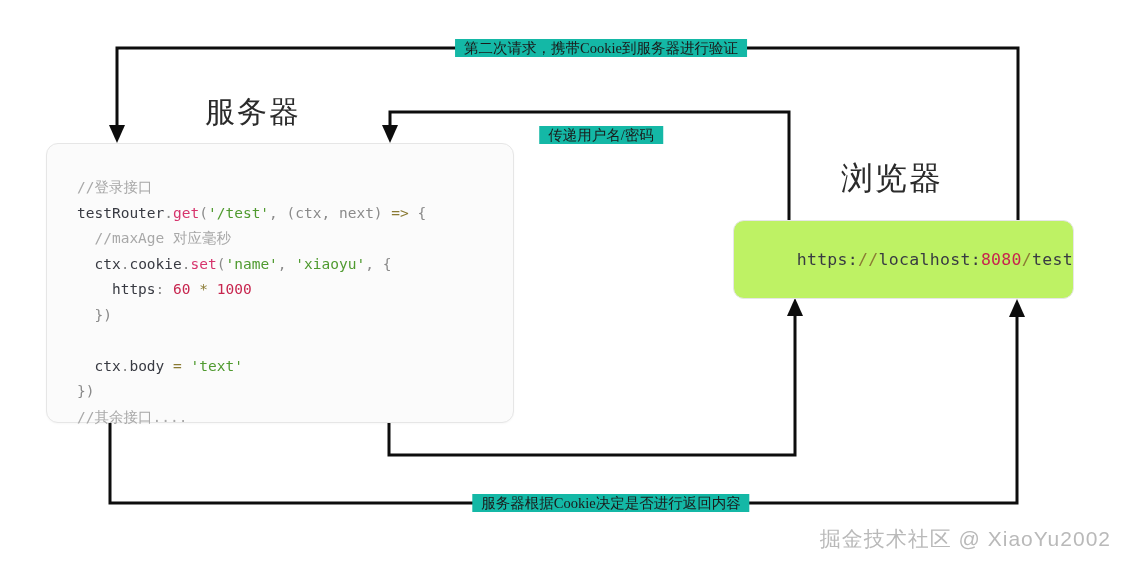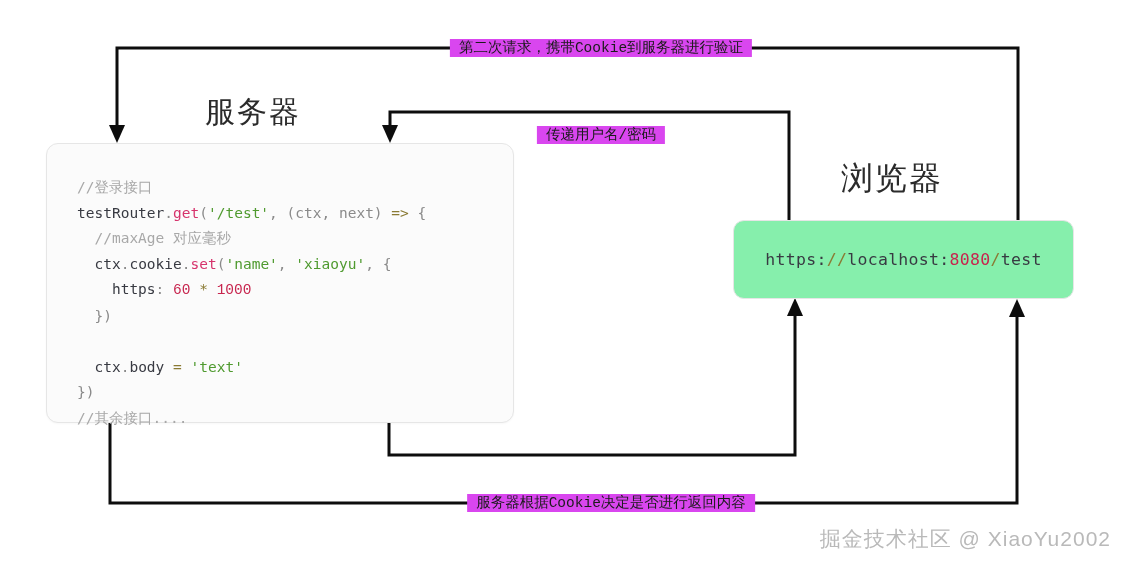--- a/index.html
+++ b/index.html
@@ -57,40 +57,40 @@
     top: 31px;
     font-family: "DejaVu Sans Mono", "Liberation Mono", monospace;
     font-size: 14.5px;
     line-height: 25.5px;
     white-space: pre;
     color: #383a42;
   }
   .cm { color: #a8a8a8; }        
   .fn { color: #d6336c; }        
   .str { color: #4f9a2f; }       
-  .num { color: #c7254e; font-family: Liberation Mono, monospace; }       
+  .num { color: #c7254e; }       
   .op  { color: #8a7a33; }       
   .pn  { color: #8a8a8a; }       
   .id  { color: #383a42; }       
   .key { color: #383a42; }       
 
   
   #url-box {
     position: absolute;
     left: 733px;
     top: 220px;
     width: 341px;
     height: 79px;
-    background: #86efac;
+    background: #bef264;
     border: 1px solid #e6e6e6;
     border-radius: 11px;
     box-sizing: border-box;
     display: flex;
     align-items: center;
-    justify-content: center;
+    justify-content: flex-end;
   }
   #url-text {
     font-family: "DejaVu Sans Mono", "Liberation Mono", monospace;
     font-size: 16.5px;
     color: #383a42;
     letter-spacing: 0.3px;
     white-space: pre;
   }
   .u-slash { color: #8a7a33; }
   .u-port  { color: #c7254e; }
@@ -104,22 +104,22 @@
     width: 1133px;
     height: 572px;
     pointer-events: none;
   }
   #wires path, #wires line { fill: none; stroke: #0d0d0d; stroke-width: 3; }
   #wires polygon { fill: #0d0d0d; }
 
   
   .wire-label {
     position: absolute;
-    background: #d946ef;
-    font-family: Liberation Mono, monospace;
+    background: #14b8a6;
+    font-family: Liberation Serif, serif;
     font-size: 14.5px;
     color: #1b1b1b;
     white-space: nowrap;
     padding: 0 9px;
     line-height: 18px;
     transform: translate(-50%, -50%);
   }
   #label-second-request { left: 601px; top: 48px; }
   #label-credentials    { left: 601px; top: 103px; margin-top: 32px; }
   #label-login-cookie   { left: 601px; top: 455px; }

